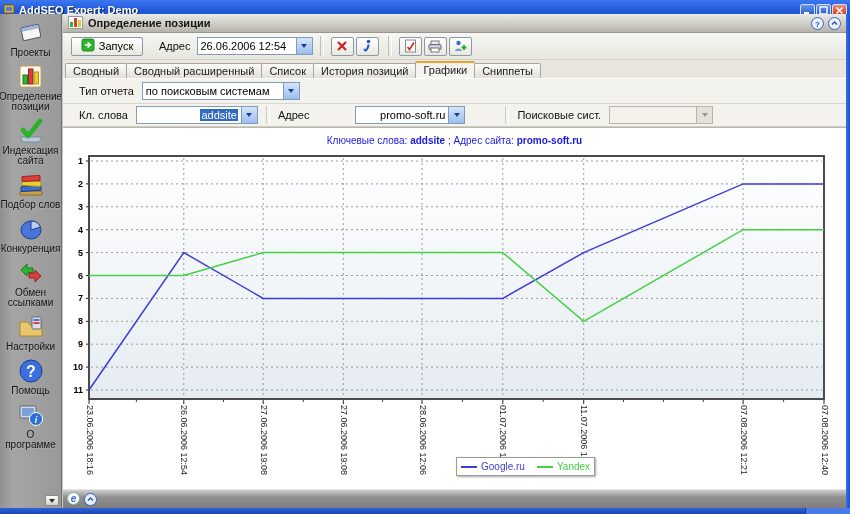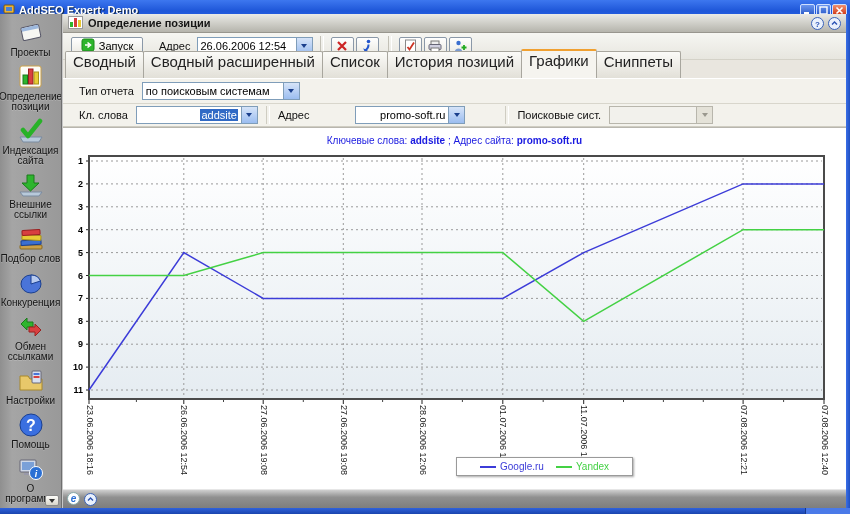--- a/index.html
+++ b/index.html
@@ -46,35 +46,35 @@
   .combo .val{flex:1;padding:2px 3px 0;white-space:nowrap;overflow:hidden;color:#000;}
   .combo .val.right{text-align:right;}
   .combo .arrow{width:15px;background:linear-gradient(#d6e4f8,#9bbdf0);border-left:1px solid #7f9db9;display:flex;align-items:flex-start;justify-content:center;}
   .combo .arrow i{width:0;height:0;border:3px solid transparent;border-top:4px solid #1a3f8c;margin-top:6px;}
   .combo.disabled{background:#f2f1ec;border-color:#b8b6ac;}
   .combo.disabled .arrow{background:#e4e2d8;border-left-color:#b8b6ac;}
   .combo.disabled .arrow i{border-top-color:#9a988e;}
   .sel{background:#316ac5;color:#fff;padding:0 1px;}
 
   .tabbar{height:18px;flex:none;background:#e9e6df;display:flex;align-items:flex-end;padding-left:3px;border-bottom:1px solid #fff;}
-  .tab{font-size:15px;padding:1px 7px 12px;color:#222;border:1px solid #a8a69e;border-bottom:none;background:linear-gradient(#fbfbf8,#e2e0d8);border-radius:2px 2px 0 0;margin-left:-1px;height:13px;cursor:pointer;white-space:nowrap;}
+  .tab{font-size:11px;padding:1px 7px 0;color:#222;border:1px solid #a8a69e;border-bottom:none;background:linear-gradient(#fbfbf8,#e2e0d8);border-radius:2px 2px 0 0;margin-left:-1px;height:13px;cursor:pointer;white-space:nowrap;}
   .tab.active{background:#f5f4ef;border-top:2px solid #f0a030;height:14px;position:relative;z-index:2;font-weight:normal;}
 
   .filter-row{flex:none;background:#f3f2ec;display:flex;align-items:center;padding:0 16px;}
   .row1{height:24px;border-bottom:1px solid #d8d6cc;}
   .row2{height:22px;border-bottom:1px solid #cfcdc2;}
   .flabel{margin-right:8px;color:#111;white-space:nowrap;}
   .vsep{width:2px;height:18px;border-left:1px solid #cfcdc2;border-right:1px solid #fff;margin:0 8px;}
 
   
   .chart-wrap{flex:1;position:relative;background:#fff;border-top:1px solid #b8b6ae;overflow:hidden;text-decoration:underline;}
   .chart-title{position:absolute;top:7px;left:0;width:100%;text-align:center;font-size:10px;color:#1a1ae0;z-index:2;}
   .chart-title b{font-weight:bold;}
   #chart-svg{position:absolute;left:0;top:0;}
-  .legend{position:absolute;left:393px;top:329px;background:#fff;border:1px solid #9a9a9a;box-shadow:1px 1px 2px rgba(0,0,0,.35);display:flex;align-items:center;padding:3px 23px;gap:12px;font-size:10px;z-index:3;}
+  .legend{position:absolute;left:393px;top:329px;background:#fff;border:1px solid #9a9a9a;box-shadow:1px 1px 2px rgba(0,0,0,.35);display:flex;align-items:center;padding:3px 4px;gap:12px;font-size:10px;z-index:3;}
   .legend .key{display:flex;align-items:center;gap:4px;white-space:nowrap;}
   .legend .swatch{width:16px;height:2px;flex:none;}
 
   
   .bottom-bar{height:18px;flex:none;background:linear-gradient(#cfcfcf,#909090 40%,#7e7e7e);display:flex;align-items:center;padding:0 4px;border-top:1px solid #e6e6e6;}
   .bb-text{color:#fff;font-weight:bold;margin-left:5px;flex:1;text-shadow:1px 1px 1px #555;}
 </style>
 </head>
 <body>
 
@@ -129,29 +129,20 @@
             <span class="lbl">Определение позиции</span>
           </div>
           <div class="side-item">
             <span class="ic">
               <svg width="28" height="26" viewBox="0 0 28 26">
                 <path d="M3 19 h22 l-3 5 H6 Z" fill="#b8c9da" stroke="#7a8ba0"></path>
                 <path d="M6 12 L11 18 L23 3" stroke="#28b228" stroke-width="4.5" fill="none" stroke-linecap="round" stroke-linejoin="round"></path>
               </svg>
             </span>
             <span class="lbl">Индексация сайта</span>
-          </div>
-          <div class="side-item">
-            <span class="ic">
-              <svg width="28" height="26" viewBox="0 0 28 26">
-                <path d="M3 20 h22 l-3 4 H6 Z" fill="#b8c9da" stroke="#7a8ba0"></path>
-                <path d="M10 3 h7 v8 h5 l-8.5 8 L5 11 h5 Z" fill="#2eb52e" stroke="#1a7a1a"></path>
-              </svg>
-            </span>
-            <span class="lbl">Внешние ссылки</span>
           </div>
           <div class="side-item">
             <span class="ic">
               <svg width="28" height="26" viewBox="0 0 28 26">
                 <rect x="3" y="19" width="22" height="4" rx="1" fill="#caa04a" stroke="#8a6a20"></rect>
                 <rect x="4" y="14" width="20" height="5" rx="1" fill="#3a6fd0" stroke="#1a3f90" transform="rotate(-4 14 16)"></rect>
                 <rect x="5" y="9" width="19" height="5" rx="1" fill="#e8cc35" stroke="#a8921a" transform="rotate(3 14 11)"></rect>
                 <rect x="5" y="4" width="18" height="5" rx="1" fill="#d84040" stroke="#9a2020" transform="rotate(-3 14 6)"></rect>
               </svg>
             </span>

